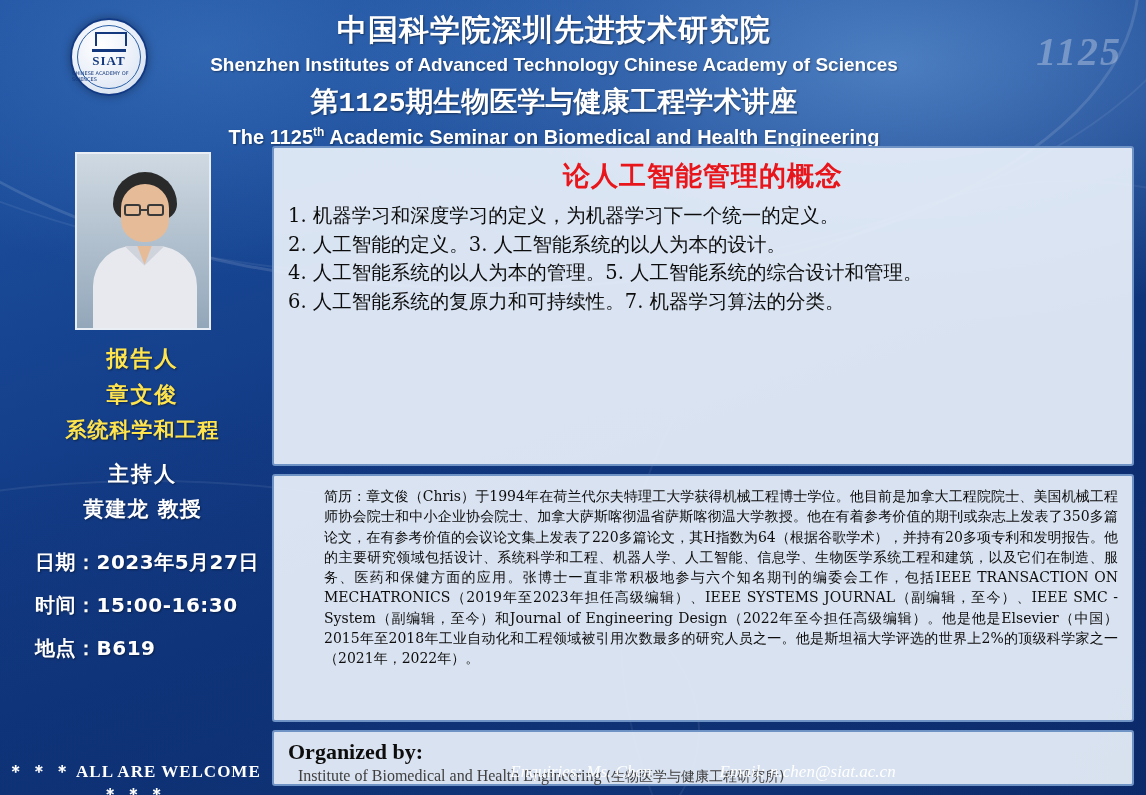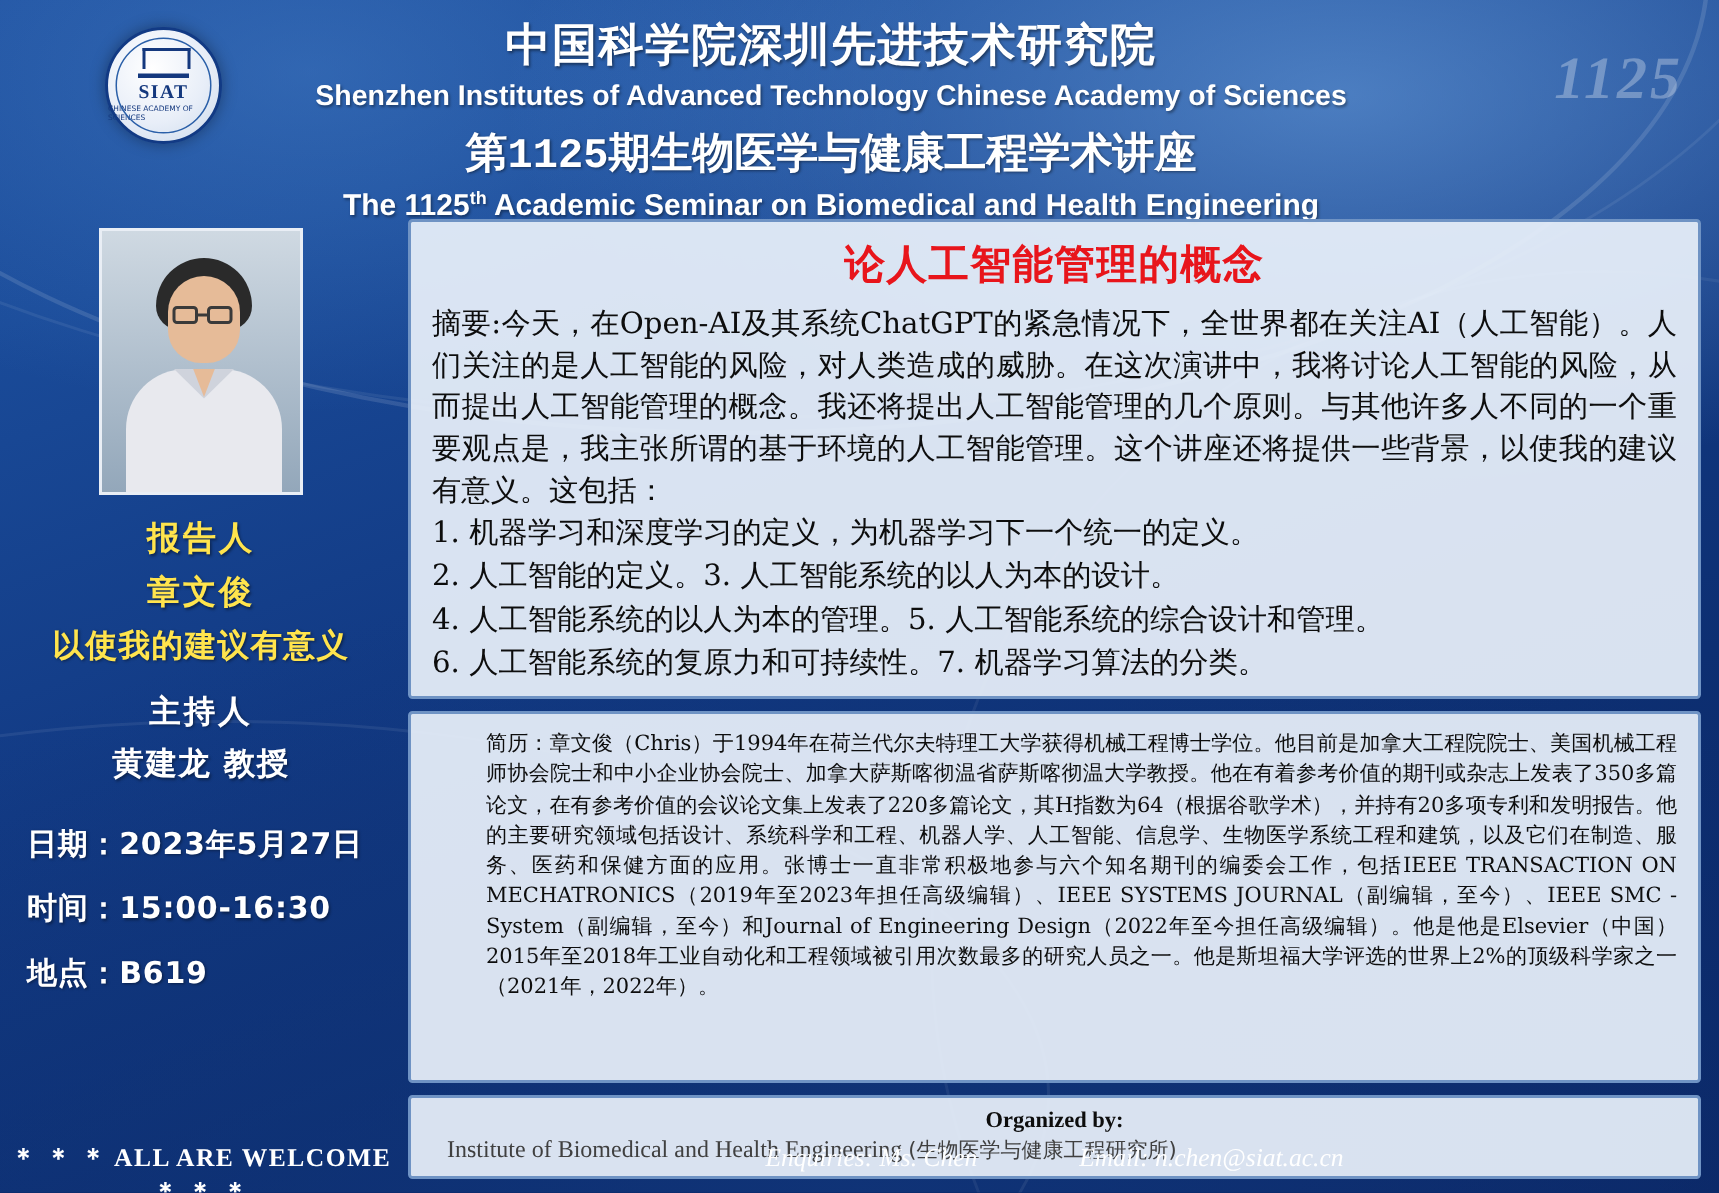--- a/index.html
+++ b/index.html
@@ -91,20 +91,21 @@
     font-family:"Liberation Serif", serif;
     font-size: 40px; font-style: italic; font-weight:bold;
     color: rgba(255,255,255,0.30);
     letter-spacing: 2px;
   }
 
   
   .left {
     position:absolute; left: 0px; top: 146px; width: 268px;
     text-align:center;
+    padding-left:17px;
   }
   .portrait {
     width: 136px; height: 178px; margin: 6px auto 0 auto;
     border: 2px solid #e9eef5;
     background: linear-gradient(180deg,#b9c9d8 0%, #9fb2c4 100%);
     position:relative; overflow:hidden;
   }
   .p-bg { position:absolute; inset:0; background: linear-gradient(180deg,#cfd9e2 0%,#93a7ba 100%); }
   .p-hair { position:absolute; left:36px; top:18px; width:64px; height:48px; background:#2a2a2a; border-radius:32px 32px 16px 16px; }
   .p-face { position:absolute; left:44px; top:30px; width:48px; height:58px; background:#e6bb98; border-radius:24px 24px 22px 22px; }
@@ -173,21 +174,21 @@
     font-family:"DejaVu Serif", serif; color:#0d0d0d;
     font-size: 19.5px; line-height: 1.42; text-align: justify;
   }
   .abstract-body p { margin: 0 0 1px 0; }
 
   .bio-body {
     font-family:"DejaVu Serif", serif; color:#0d0d0d;
     font-size: 14px; line-height: 1.45; text-align: justify; margin-left: 36px;
   }
   .org-title {
-    font-family:"Liberation Serif", serif; font-weight:bold; color:#0d0d0d; font-size: 15px; text-align: center;
+    font-family:"Liberation Serif", serif; font-weight:bold; color:#0d0d0d; font-size: 22px;
   }
   .org-line {
     font-family:"Liberation Serif", serif; color:#404040; font-size: 16px; margin-top:2px; padding-left: 10px;
   }
   .org-line .cn { font-family:"DejaVu Sans", sans-serif; font-size: 14px; }
 
   .footer {
     position:absolute; left: 272px; top: 762px; width: 862px;
     display:flex; justify-content:center; gap: 68px;
     font-family:"Liberation Serif", serif; font-style:italic;
@@ -227,36 +228,35 @@
       <div class="p-face"></div>
       <div class="p-body"></div>
       <div class="p-collar"></div>
       <div class="p-shirt"></div>
       <div class="p-glass-l"></div>
       <div class="p-glass-r"></div>
       <div class="p-bridge"></div>
     </div>
     <div class="speaker-label">报告人</div>
     <div class="speaker-name">章文俊</div>
-    <div class="speaker-title">以使我的建议有意义</div>
+    <div class="speaker-title">系统科学和工程</div>
     <div class="host-label">主持人</div>
     <div class="host-name">黄建龙 教授</div>
     <div class="meta">
       <div>日期：2023年5月27日</div>
       <div>时间：15:00-16:30</div>
       <div>地点：B619</div>
     </div>
   </div>
 
   <div class="welcome">＊ ＊ ＊ ALL ARE WELCOME ＊ ＊ ＊</div>
 
   <div class="panel panel-abstract">
     <div class="talk-title">论人工智能管理的概念</div>
     <div class="abstract-body">
-      <p>摘要:今天，在Open-AI及其系统ChatGPT的紧急情况下，全世界都在关注AI（人工智能）。人们关注的是人工智能的风险，对人类造成的威胁。在这次演讲中，我将讨论人工智能的风险，从而提出人工智能管理的概念。我还将提出人工智能管理的几个原则。与其他许多人不同的一个重要观点是，我主张所谓的基于环境的人工智能管理。这个讲座还将提供一些背景，以使我的建议有意义。这包括：</p>
       <p>1. 机器学习和深度学习的定义，为机器学习下一个统一的定义。</p>
       <p>2. 人工智能的定义。3. 人工智能系统的以人为本的设计。</p>
       <p>4.  人工智能系统的以人为本的管理。5.  人工智能系统的综合设计和管理。</p>
       <p>6.  人工智能系统的复原力和可持续性。7.  机器学习算法的分类。</p>
     </div>
   </div>
 
   <div class="panel panel-bio">
     <div class="bio-body">简历：章文俊（Chris）于1994年在荷兰代尔夫特理工大学获得机械工程博士学位。他目前是加拿大工程院院士、美国机械工程师协会院士和中小企业协会院士、加拿大萨斯喀彻温省萨斯喀彻温大学教授。他在有着参考价值的期刊或杂志上发表了350多篇论文，在有参考价值的会议论文集上发表了220多篇论文，其H指数为64（根据谷歌学术），并持有20多项专利和发明报告。他的主要研究领域包括设计、系统科学和工程、机器人学、人工智能、信息学、生物医学系统工程和建筑，以及它们在制造、服务、医药和保健方面的应用。张博士一直非常积极地参与六个知名期刊的编委会工作，包括IEEE TRANSACTION ON MECHATRONICS（2019年至2023年担任高级编辑）、IEEE SYSTEMS JOURNAL（副编辑，至今）、IEEE SMC -System（副编辑，至今）和Journal of Engineering Design（2022年至今担任高级编辑）。他是他是Elsevier（中国）2015年至2018年工业自动化和工程领域被引用次数最多的研究人员之一。他是斯坦福大学评选的世界上2%的顶级科学家之一（2021年，2022年）。</div>
   </div>

